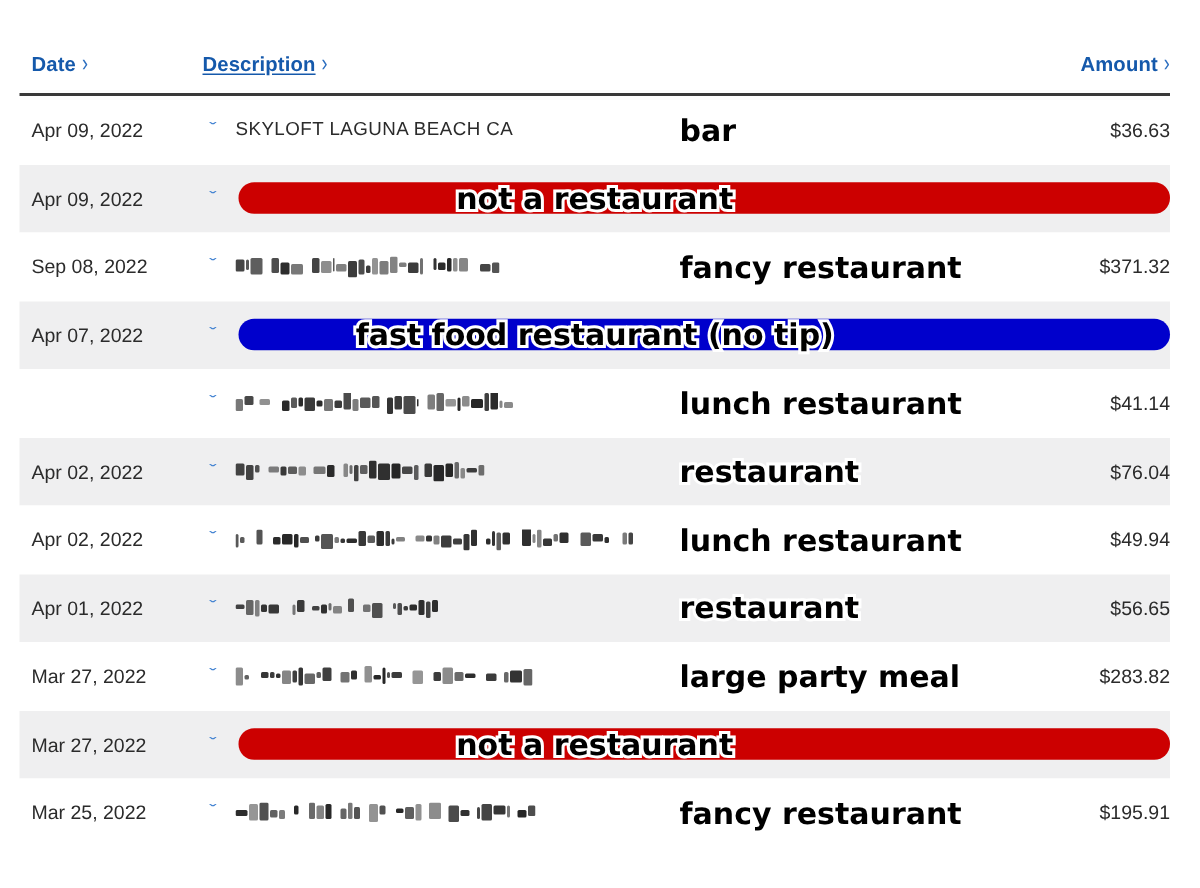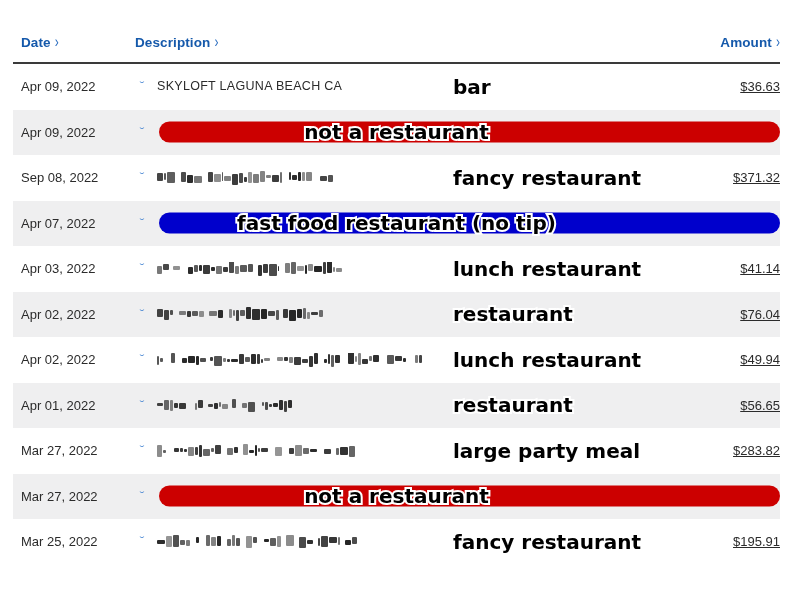--- a/index.html
+++ b/index.html
@@ -37,21 +37,21 @@
     display:inline-block;
     margin-left:4px;
     font-size:12px;
     font-weight:normal;
     color:#2d6fc0;
     transform:scaleY(1.35);
     vertical-align:1px;
   }
   .th-date{left:8px;}
   .th-desc{left:122px;}
-  .th-desc .lbl{text-underline-offset:2px;}
+  .th-desc .lbl{text-decoration:underline;text-underline-offset:2px;}
   .th-amount{right:0;}
 
   
   .row{
     position:relative;
     height:45.5px;
     margin:0 20px 0 13px;
     background:#ffffff;
   }
   .row.alt{background:#efeff0;}
@@ -89,21 +89,20 @@
   }
   .cell-amount{
     position:absolute;
     right:0; top:0;
     height:45.5px;
     line-height:45.5px;
     font-size:13px;
     color:#2b2b2b;
     text-align:right;
     white-space:nowrap;
-    text-decoration:underline;
   }
 
   
   .redact-scramble{
     position:absolute;
     left:144px;
     top:50%;
     transform:translateY(-50%);
     height:14px;
     overflow:hidden;
@@ -224,21 +223,20 @@
         <div class="cell-amount">$371.32</div>
         <div class="anno anno-mid">fancy restaurant</div>
       </div>
       <div class="row alt">
         <div class="cell-date">Apr 07, 2022</div>
         <div class="chev-row">ˇ</div>
         <div class="redact-pill" style="background: rgb(0, 0, 204);"></div>
         <div class="anno anno-center">fast food restaurant (no tip)</div>
       </div>
       <div class="row">
-        <div class="cell-date">Apr 03, 2022</div>
         <div class="chev-row">ˇ</div>
         <div class="redact-scramble" style="width: 190px;">
           <i style="width: 5px; height: 8px; margin-top: 2px; opacity: 0.59;"></i>
           <i style="width: 7px; height: 6px; margin-top: -3px; opacity: 0.8;"></i>
           <i style="width: 2px; height: 0px; background: transparent;"></i>
           <i style="width: 7px; height: 4px; margin-top: -1px; opacity: 0.48;"></i>
           <i style="width: 6px; height: 0px; background: transparent;"></i>
           <i style="width: 5px; height: 7px; margin-top: 3px; opacity: 0.93;"></i>
           <i style="width: 5px; height: 7px; margin-top: -1px; opacity: 0.72;"></i>
           <i style="width: 3px; height: 6px; margin-top: -2px; opacity: 0.93;"></i>

